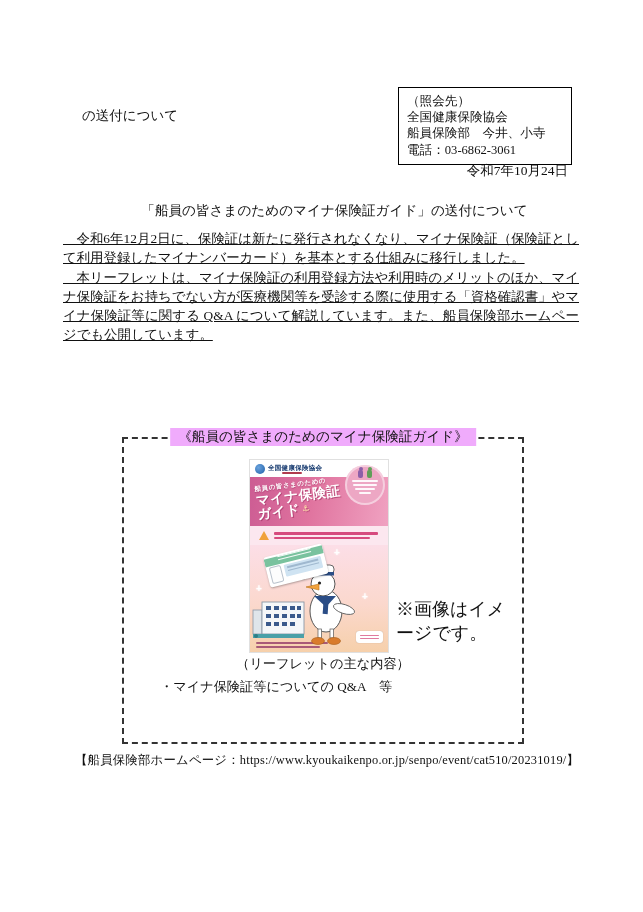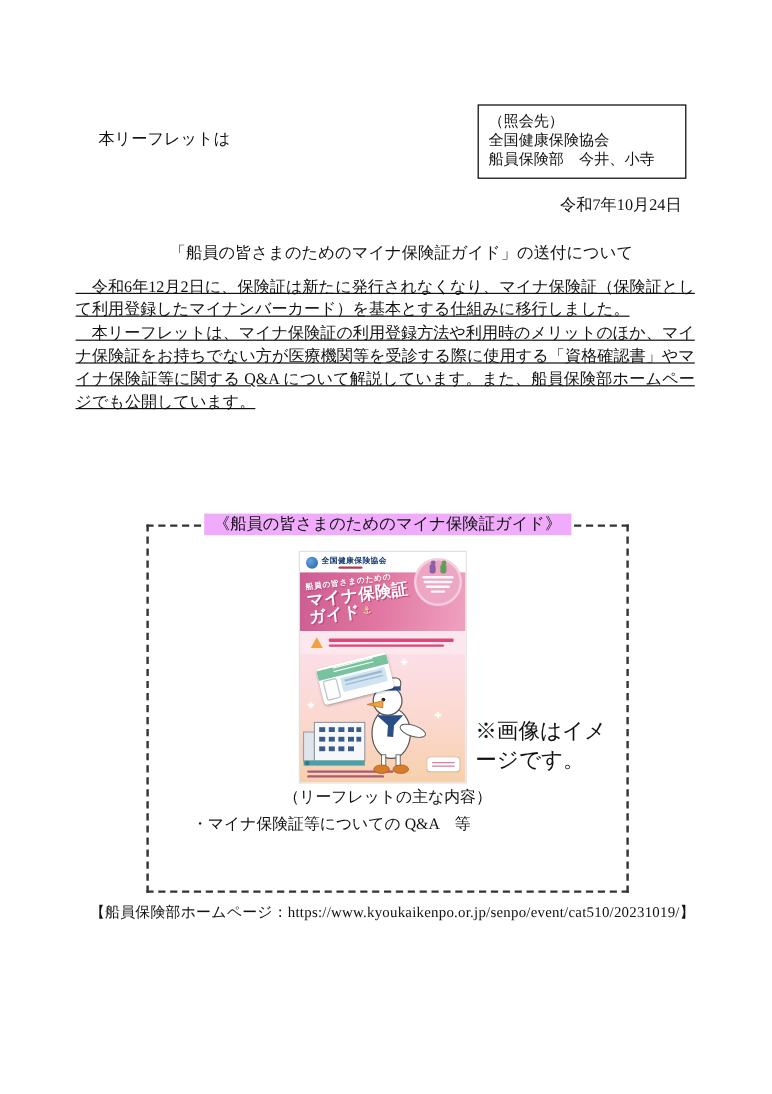--- a/index.html
+++ b/index.html
@@ -87,26 +87,27 @@
   .fineprint .fline{height:2px; background:#a85a77; border-radius:1px; margin-top:2px;}
   .bubble{position:absolute; right:5px; bottom:9px; width:27px; height:12px; background:#fff;
     border-radius:3px; box-shadow:0 0 1px rgba(0,0,0,.3); padding-top:2px; box-sizing:border-box;}
   .bubble .bline{height:1.5px; background:#e0799f; border-radius:1px; margin:1.5px 4px 0 4px;}
 </style>
 </head>
 <body>
 
 <div class="page">
 
-  <div class="recipient">本リーフレットは</div>
+  <div class="recipient">の送付について</div>
 
   <div class="contact-box">
     <div>（照会先）</div>
     <div>全国健康保険協会</div>
     <div>船員保険部　今井、小寺</div>
+    <div>電話：03-6862-3061</div>
   </div>
 
   <div class="date-line">令和7年10月24日</div>
 
   <div class="doc-title">「船員の皆さまのためのマイナ保険証ガイド」の送付について</div>
 
   <div class="body-text">
     <p>　令和6年12月2日に、保険証は新たに発行されなくなり、マイナ保険証（保険証として利用登録したマイナンバーカード）を基本とする仕組みに移行しました。</p>
     <p>　本リーフレットは、マイナ保険証の利用登録方法や利用時のメリットのほか、マイナ保険証をお持ちでない方が医療機関等を受診する際に使用する「資格確認書」やマイナ保険証等に関する Q&amp;A について解説しています。また、船員保険部ホームページでも公開しています。</p>
   </div>

